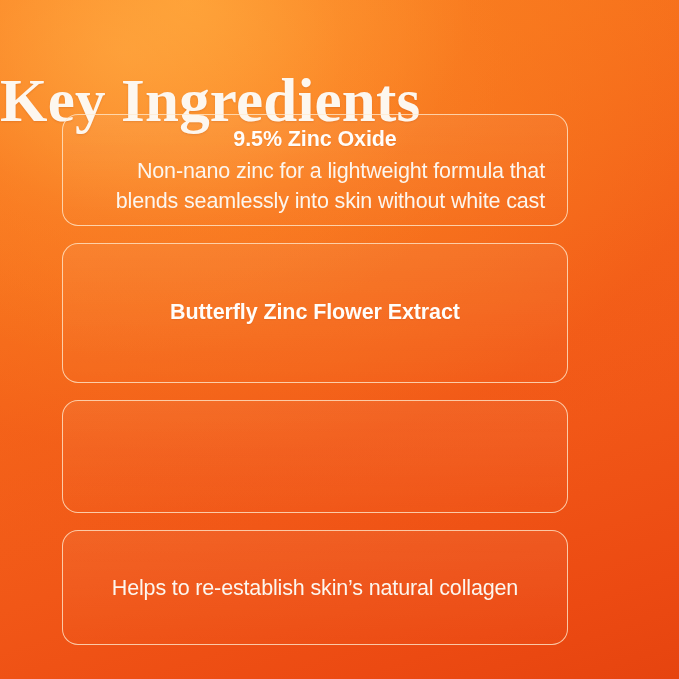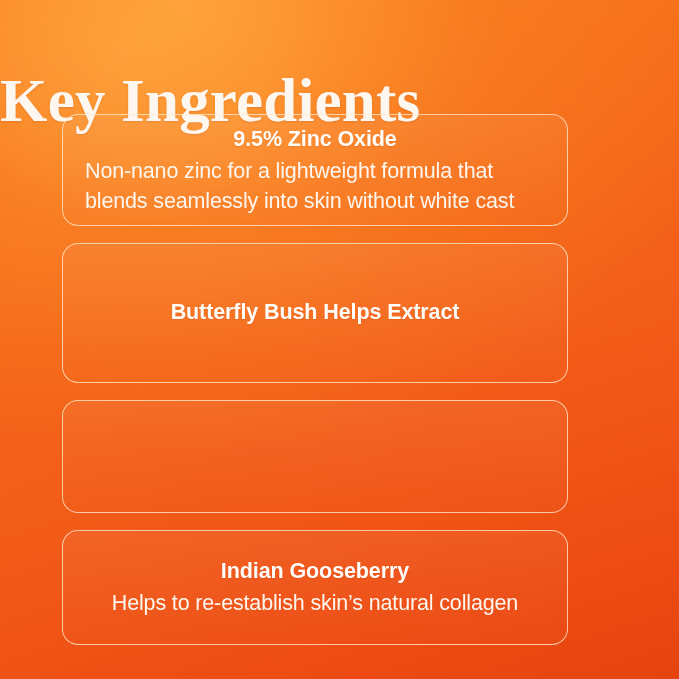--- a/index.html
+++ b/index.html
@@ -111,21 +111,21 @@
     margin: 0 0 3px 0;
     text-shadow: 0 1px 1px rgba(150,45,5,0.12);
   }
 
   .card-body {
     font-family: "Liberation Sans", sans-serif;
     font-weight: 400;
     font-size: 21.5px;
     line-height: 30px;
     color: #fcf6ef;
-    text-align: left;
+    text-align: right;
     letter-spacing: -0.15px;
     margin: 0;
     max-width: 500px;
   }
 </style>
 </head>
 <body>
 
 <div id="poster">
   <div class="poster-inner">
@@ -133,26 +133,25 @@
     <h1 class="poster-title">Key Ingredients</h1>
 
     <div class="cards">
 
       <div class="card card-1">
         <div class="card-heading">9.5% Zinc Oxide</div>
         <div class="card-body">Non-nano zinc for a lightweight formula that blends seamlessly into skin without white cast</div>
       </div>
 
       <div class="card card-2">
-        <div class="card-heading">Butterfly Bush Helps Extract</div>
+        <div class="card-heading">Butterfly Zinc Flower Extract</div>
       </div>
 
       <div class="card card-3">
       </div>
 
       <div class="card card-4">
-        <div class="card-heading">Indian Gooseberry</div>
         <div class="card-body">Helps to re-establish skin’s natural collagen</div>
       </div>
 
     </div>
   </div>
 </div>
 
 </body></html>

